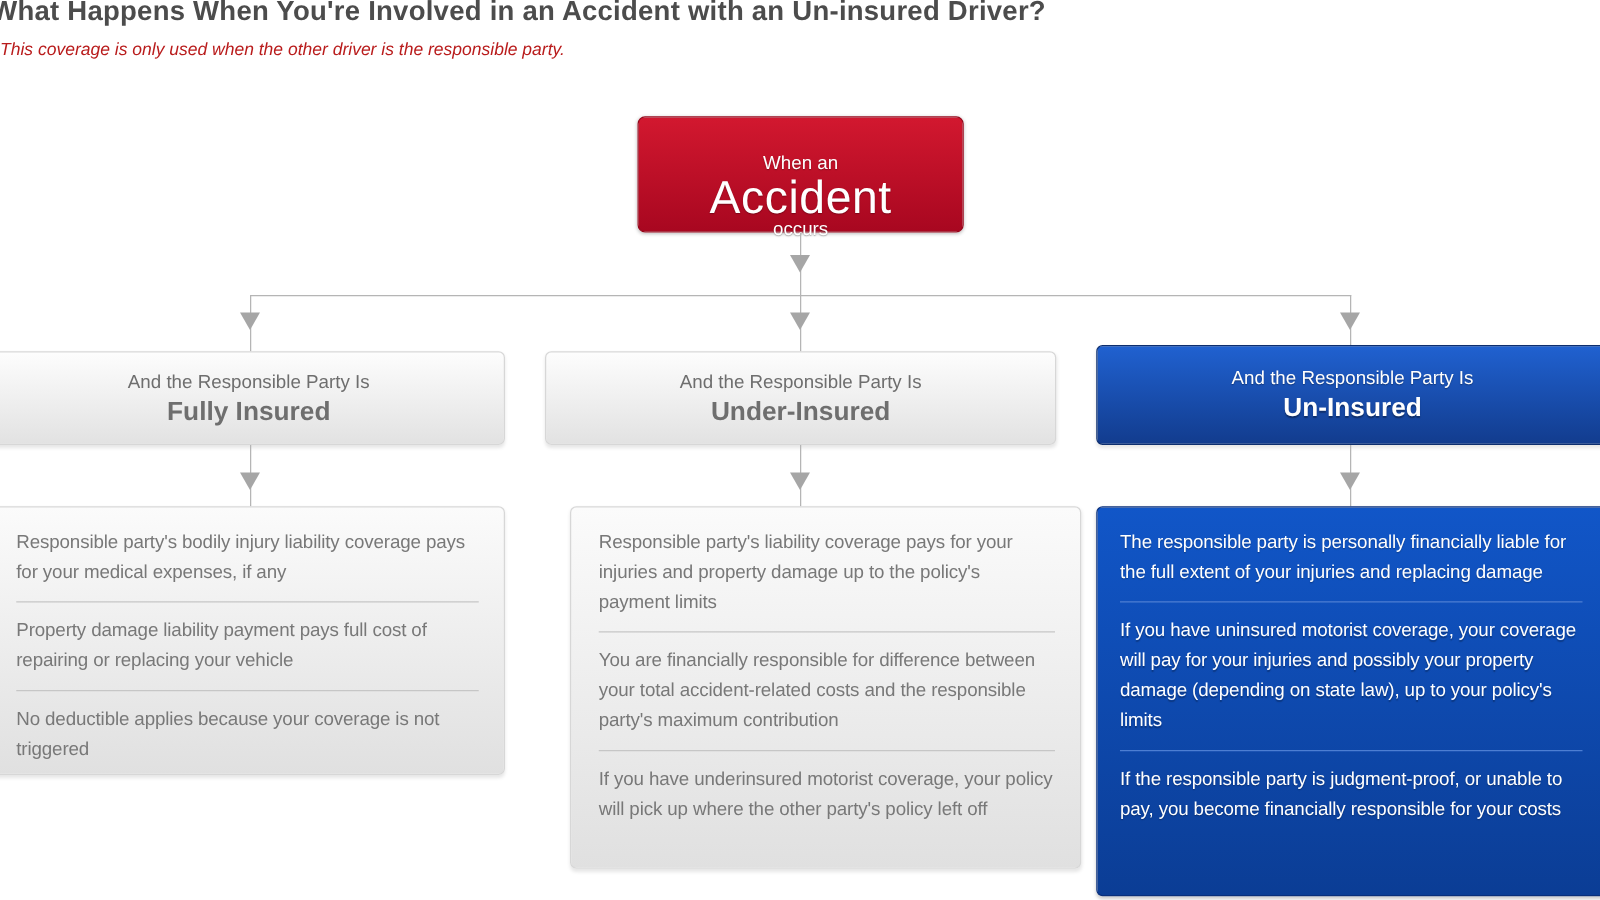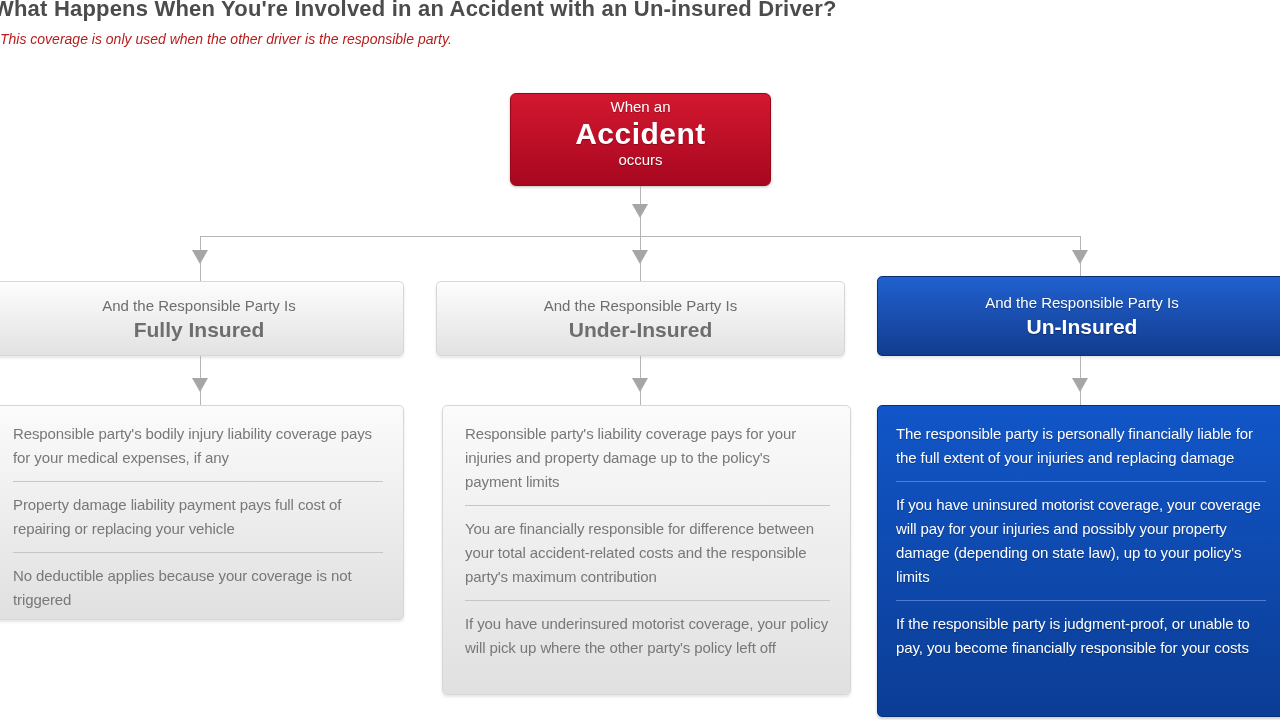--- a/index.html
+++ b/index.html
@@ -10,25 +10,25 @@
   
   .page-title { position:absolute; left:-7px; top:-4px; font-size:22px; font-weight:bold;
                 color:#4c4c4c; letter-spacing:0.2px; white-space:nowrap; }
   .page-subtitle { position:absolute; left:0px; top:31px; font-size:14px; font-style:italic;
                    color:#b91c1c; white-space:nowrap; }
 
   
   .accident-box { position:absolute; left:510px; top:93px; width:261px; height:93px;
                   border-radius:6px; border:1px solid #95081c;
                   background:linear-gradient(#d2182f, #a80720);
-                  color:#ffffff; text-align:center; padding-top:3px;
+                  color:#ffffff; text-align:center; padding-top:27px;
                   text-shadow:0 1px 1px rgba(0,0,0,0.3);
                   box-shadow:0 1px 3px rgba(0,0,0,0.25); }
   .accident-box .small-line { font-size:15px; line-height:20px; }
-  .accident-box .big-line   { font-size:30px; line-height:33px; font-weight:bold; letter-spacing:0.5px;text-align:center; }
+  .accident-box .big-line   { font-size:37px; line-height:33px; font-weight:normal; letter-spacing:0.5px;text-align:center; }
 
   
   .stem  { position:absolute; width:1px; background:#b5b5b5; }
   .hline { position:absolute; height:1px; background:#b5b5b5; }
   .arrowhead { position:absolute; width:0; height:0;
                border-left:8px solid transparent; border-right:8px solid transparent;
                border-top:14px solid #a6a6a6; }
 
   
   .header-box { position:absolute; border-radius:5px; text-align:center;
@@ -99,21 +99,21 @@
   <div class="arrowhead" style="left:632px;  top:378px;"></div>
   <div class="arrowhead" style="left:1072px; top:378px;"></div>
 
   <div class="detail-box detail-gray" style="left:-6px; top:405px; width:410px; height:215px;">
     <div class="detail-inner">
       <div class="item">Responsible party's bodily injury liability coverage pays for your medical expenses, if any</div>
       <div class="item">Property damage liability payment pays full cost of repairing or replacing your vehicle</div>
       <div class="item">No deductible applies because your coverage is not triggered</div>
     </div>
   </div>
-  <div class="detail-box detail-gray" style="left:442px; top:405px; width:409px; height:290px;">
+  <div class="detail-box detail-gray" style="left:456px; top:405px; width:409px; height:290px;">
     <div class="detail-inner" style="padding-left:22px;">
       <div class="item">Responsible party's liability coverage pays for your injuries and property damage up to the policy's payment limits</div>
       <div class="item">You are financially responsible for difference between your total accident-related costs and the responsible party's maximum contribution</div>
       <div class="item">If you have underinsured motorist coverage, your policy will pick up where the other party's policy left off</div>
     </div>
   </div>
   <div class="detail-box detail-blue" style="left:877px; top:405px; width:410px; height:312px;">
     <div class="detail-inner">
       <div class="item">The responsible party is personally financially liable for the full extent of your injuries and replacing damage</div>
       <div class="item">If you have uninsured motorist coverage, your coverage will pay for your injuries and possibly your property damage (depending on state law), up to your policy's limits</div>

